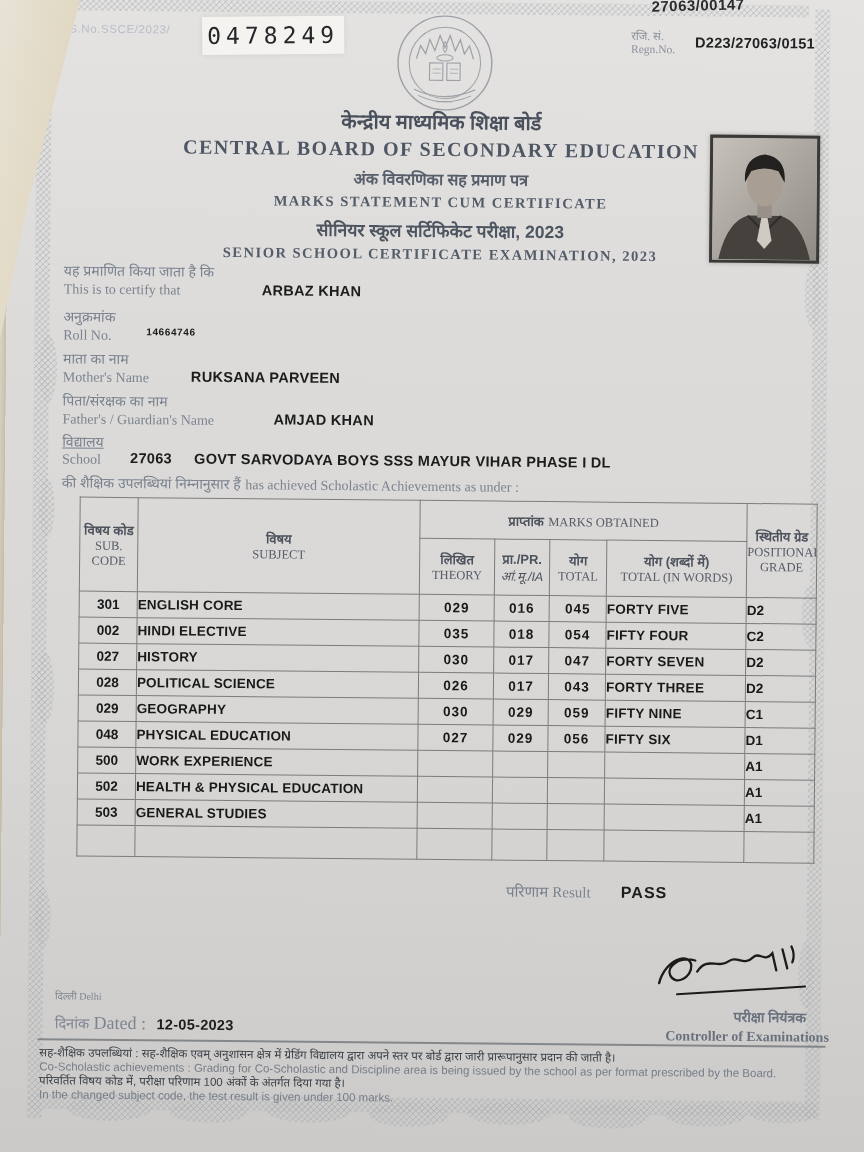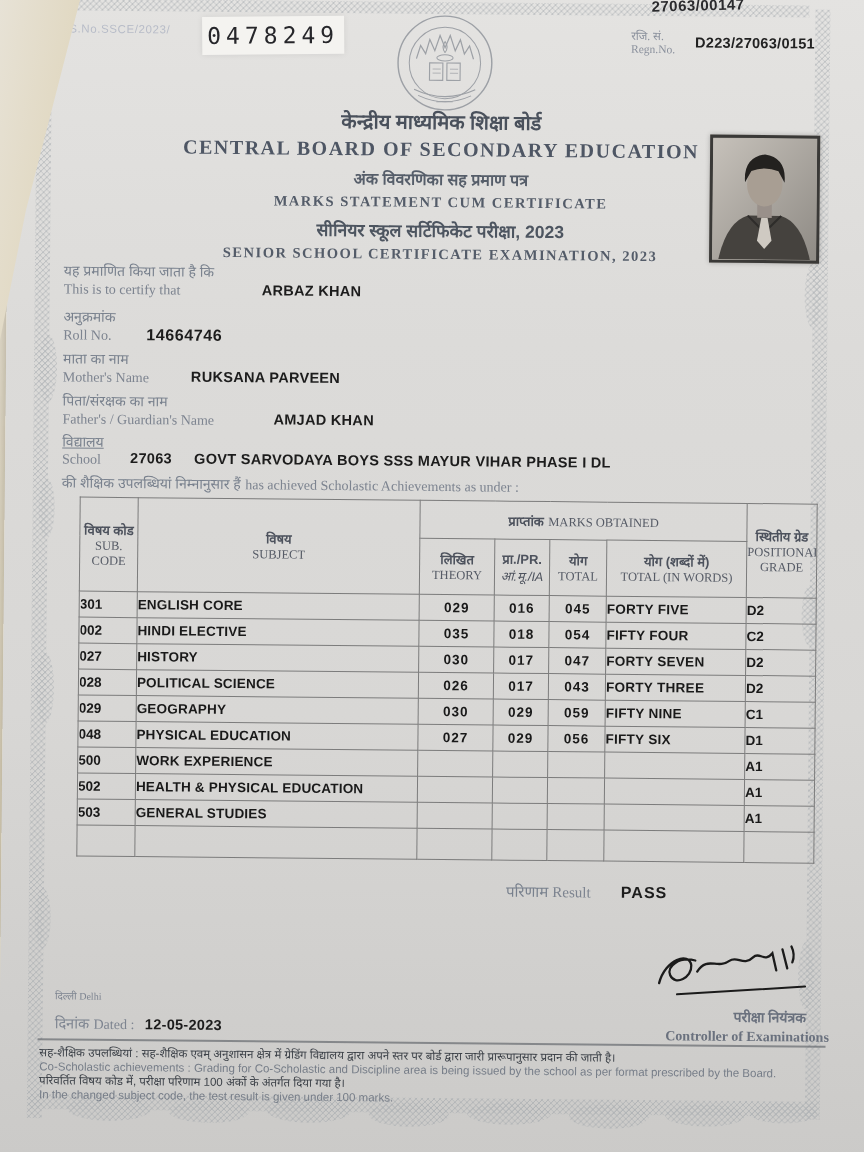--- a/index.html
+++ b/index.html
@@ -40,21 +40,21 @@
   .hdr-hi-3{font-size:17.5px;font-weight:bold;color:#4d5560;margin-top:7px;}
   .hdr-en-3{font-family:"Liberation Serif",serif;font-weight:bold;font-size:14.5px;letter-spacing:1.5px;color:#545c69;margin-top:4px;}
   .photo-frame{left:702px;top:140px;width:104px;height:122px;border:3px solid #3a3937;background:#b9b4ad;box-shadow:0 0 5px rgba(0,0,0,.25);}
   .stu-label-hi{font-size:14px;color:#78808d;}
   .marks-table{border-collapse:collapse;table-layout:fixed;width:737px;}
   .marks-table th,.marks-table td{border:1px solid #7c7c7c;padding:0;overflow:hidden;}
   .marks-table th{font-weight:normal;}
   .th-hi{font-size:13px;color:#4d525d;font-weight:bold;}
   .th-en{font-family:"Liberation Serif",serif;font-size:12.5px;color:#565b66;}
   .marks-table td{font-weight:bold;font-size:13.5px;color:#191919;height:25px;}
-  .td-code{border-radius:11px;}
+  .td-code{text-align:center;border-radius:11px;}
   .td-subject{text-align:left;padding-left:16px;letter-spacing:.2px;}
   .td-num{text-align:center;letter-spacing:1px;}
   .td-words{text-align:left;padding-left:12px;letter-spacing:.3px;}
   .td-grade{text-align:left;margin-top:44px;}
   .filler td{height:30px;}
   .result-row{font-size:15px;}
   .sep-line{height:2px;background:rgba(72,78,86,.55);}
   .fineprint-hi{font-size:11.5px;color:#3c4148;line-height:14px;white-space:nowrap;}
   .fineprint-en{font-size:11.5px;color:#767d88;line-height:14px;white-space:nowrap;}
   .controller-txt{font-family:"Liberation Serif",serif;font-weight:bold;color:#6a717e;font-size:14px;text-align:center;}
@@ -149,21 +149,21 @@
       <polygon points="47,76 53,76 57,98 50,106 43,98" fill="#cfcac2"></polygon>
     </svg>
   </div>
 
   <div class="abs stu-label-hi" style="left:57px;top:272px;">यह प्रमाणित किया जाता है कि</div>
   <div class="abs label-serif" style="left:57px;top:293px;font-size:14px;">This is to certify that</div>
   <div class="abs value-bold" style="left:255px;top:292px;font-size:14.5px;">ARBAZ KHAN</div>
 
   <div class="abs stu-label-hi" style="left:57px;top:318px;">अनुक्रमांक</div>
   <div class="abs label-serif" style="left:57px;top:339px;font-size:14px;">Roll No.</div>
-  <div class="abs value-bold" style="left:140px;top:337px;font-size:16px;letter-spacing:.6px;">14664746</div>
+  <div class="abs value-bold" style="left:140px;top:337px;font-size:10px;letter-spacing:.6px;">14664746</div>
 
   <div class="abs stu-label-hi" style="left:57px;top:360px;">माता का नाम</div>
   <div class="abs label-serif" style="left:57px;top:381px;font-size:14px;">Mother's Name</div>
   <div class="abs value-bold" style="left:185px;top:379px;font-size:14.5px;">RUKSANA PARVEEN</div>
 
   <div class="abs stu-label-hi" style="left:57px;top:402px;">पिता/संरक्षक का नाम</div>
   <div class="abs label-serif" style="left:57px;top:423px;font-size:14px;">Father's / Guardian's Name</div>
   <div class="abs value-bold" style="left:268px;top:421px;font-size:14.5px;">AMJAD KHAN</div>
 
   <div class="abs stu-label-hi" style="left:57px;top:443px;text-decoration:underline;">विद्यालय</div>
@@ -335,21 +335,21 @@
       <path d="M32,55 L160,46" stroke-width="2"></path>
     </g>
   </svg>
 
   <div class="abs label-serif" style="left:55px;top:1000px;font-size:10px;">
     <span>दिल्ली</span>
     <span>Delhi</span>
   </div>
   <div class="abs" style="left:55px;top:1024px;">
     <span class="label-serif" style="font-size:14.5px;">दिनांक</span>
-    <span class="label-serif" style="font-size:14px;">Dated :</span>
+    <span class="label-serif" style="font-size:18px;">Dated :</span>
     <span class="value-bold" style="font-size:14.5px;margin-left:6px;">12-05-2023</span>
   </div>
 
   <div class="abs controller-txt" style="left:690px;top:1012px;width:160px;">परीक्षा नियंत्रक</div>
   <div class="abs controller-txt" style="left:640px;top:1034px;width:215px;">Controller of Examinations</div>
 
   <div class="abs sep-line" style="left:38px;top:1050px;width:788px;"></div>
 
   <div class="abs" style="left:40px;top:1057px;width:800px;">
     <div class="fineprint-hi">सह-शैक्षिक उपलब्धियां : सह-शैक्षिक एवम् अनुशासन क्षेत्र में ग्रेडिंग विद्यालय द्वारा अपने स्तर पर बोर्ड द्वारा जारी प्रारूपानुसार प्रदान की जाती है।</div>

